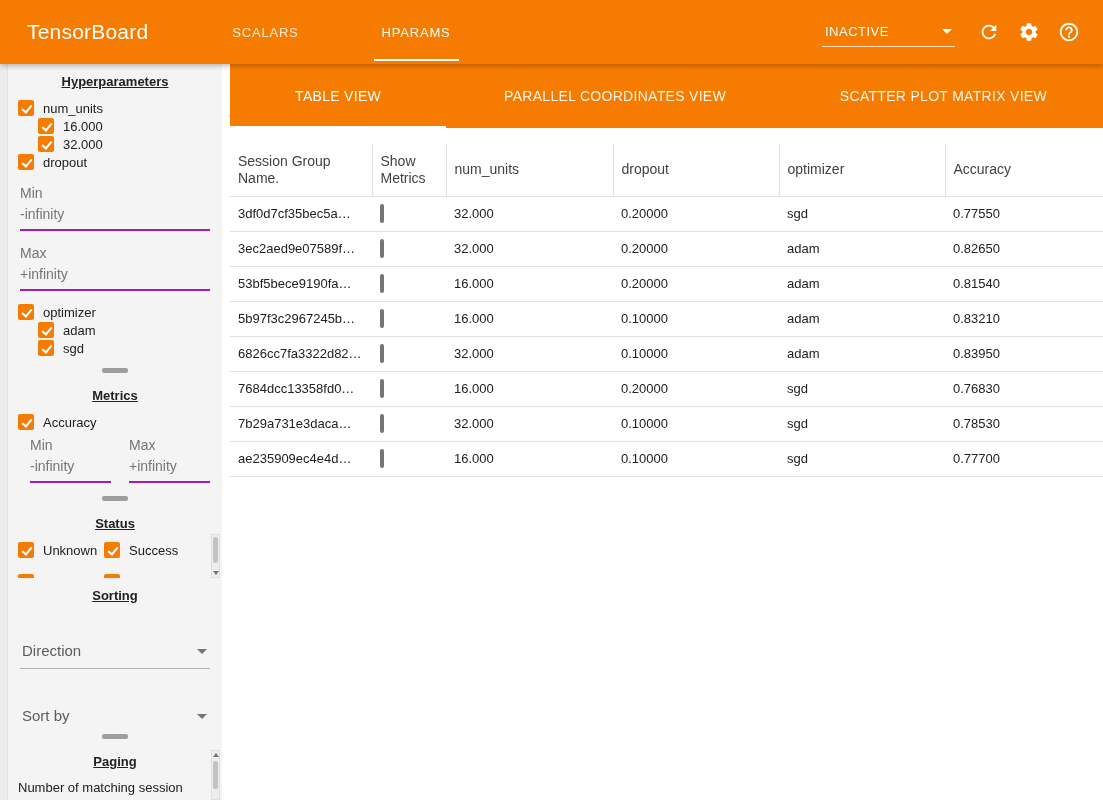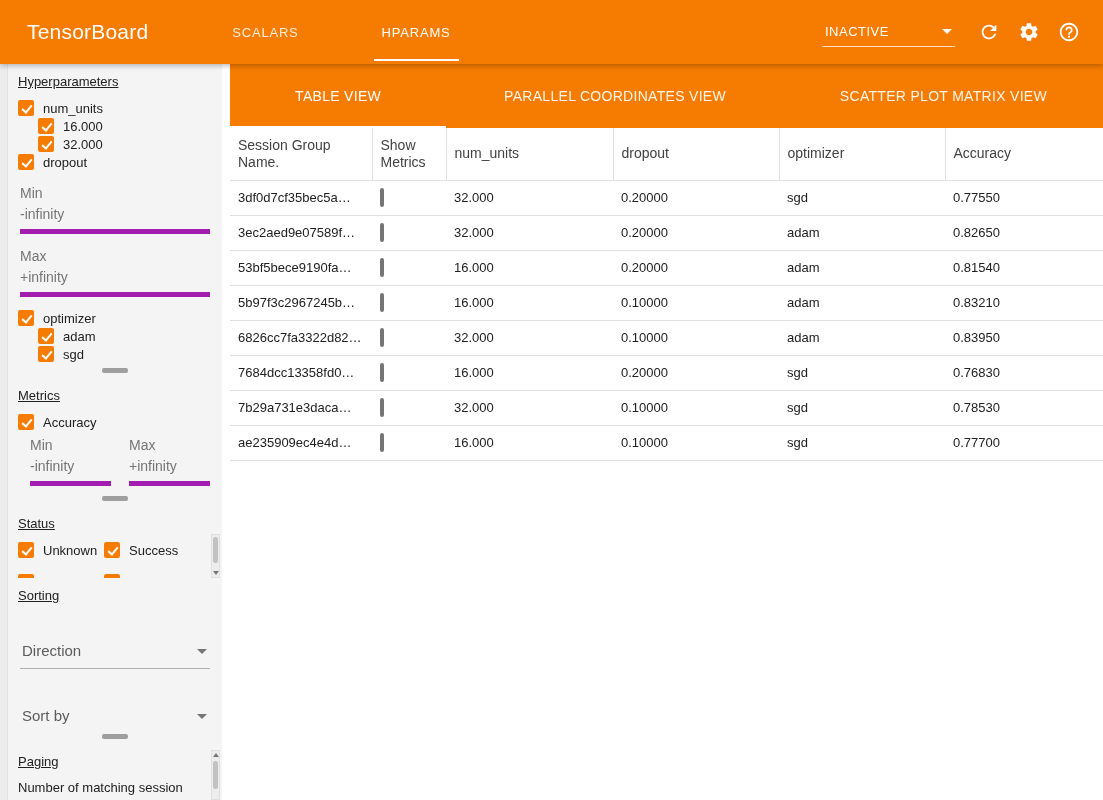--- a/index.html
+++ b/index.html
@@ -32,34 +32,34 @@
   
   .content { flex:1; display:flex; min-height:0; background:#fff; }
 
   
   .sidebar { width:222px; flex:none; background:#f4f4f4; margin-right:8px;
     display:flex; overflow:hidden; }
   .sidebar-track { width:8px; flex:none; background:#ececec; border-right:1px solid #e2e2e2; }
   .sidebar-inner { flex:1; display:flex; flex-direction:column; min-width:0;
     font-size:13px; color:#212121; overflow:hidden; }
   .pane { padding:8px 10px 0; position:relative; flex:none; overflow:hidden; }
-  .pane h3 { font-size:13px; font-weight:400; text-decoration:underline;
-    color:#212121; margin:2px 0 10px; }
+  .pane h3 { font-size:13px; font-weight:700; text-decoration:underline;
+    color:#212121; margin:2px 0 10px;text-align:center; }
   .cb-row { display:flex; align-items:center; height:18px; cursor:pointer; }
   .cb-row .cb { margin-right:9px; }
   .cb-row.indent { padding-left:20px; }
   .cb { width:16px; height:16px; flex:none; border:2px solid #757575;
     border-radius:2px; background:transparent; position:relative; }
   .cb.checked { background:#f57c00; border-color:#f57c00; }
   .cb.checked::after { content:''; position:absolute; left:3.5px; top:0.5px;
     width:4px; height:8px; border:solid #fff; border-width:0 2px 2px 0;
     transform:rotate(40deg); }
   .field { margin:14px 2px 0; }
   .field-label { font-size:14px; color:#757575; margin-bottom:1px; }
-  .field input { width:100%; border:none; border-bottom:5px solid #a21caf;
+  .field input { width:100%; border:none; border-bottom:2px solid #a21caf;
     background:transparent; font-size:14px; font-family:inherit; color:#424242;
     padding:4px 0 7px; outline:none; border-radius:0; }
   .field input::placeholder { color:#757575; opacity:1; }
   .field-row { display:flex; gap:18px; margin-top:6px; padding:0 2px 0 12px; }
   .field-row .field { flex:1; margin:0; }
   .drag-handle-zone { height:16px; flex:none; display:flex; align-items:center;
     justify-content:center; cursor:ns-resize; }
   .drag-handle { width:26px; height:5px; background:#9e9e9e; border-radius:2px; }
   .status-grid { display:grid; grid-template-columns:86px 1fr; row-gap:14px;
     padding-right:16px;text-align:right; }
@@ -88,21 +88,21 @@
   .sb-paging .sb-thumb { top:10px; height:28px; }
 
   
   .pane-hparams { height:298px; }
   .pane-metrics { height:112px; }
   .pane-status  { height:72px; }
   .pane-sorting { height:150px; }
   .pane-paging  { flex:1; }
 
   
-  .main { flex:1; display:flex; flex-direction:column; min-width:0; }
+  .main { flex:1; display:flex; flex-direction:column; min-width:0;gap:16px; }
   .view-tabs { height:64px; flex:none; background:#f57c00; display:flex; color:#fff; }
   .view-tab { display:flex; align-items:center; justify-content:center;
     font-size:14px; font-weight:500; letter-spacing:.3px;
     color:rgba(255,255,255,.92); position:relative; cursor:pointer; }
   .view-tab.active { color:#fff; }
   .view-tab.active::after { content:''; position:absolute; left:0; right:0;
     bottom:0; height:2px; background:#fff; }
   .table-wrap { flex:1; overflow:auto; background:#fff; }
   table { border-collapse:collapse; width:100%; table-layout:fixed; }
   th { text-align:left; font-weight:400; font-size:14px; color:#424242;

